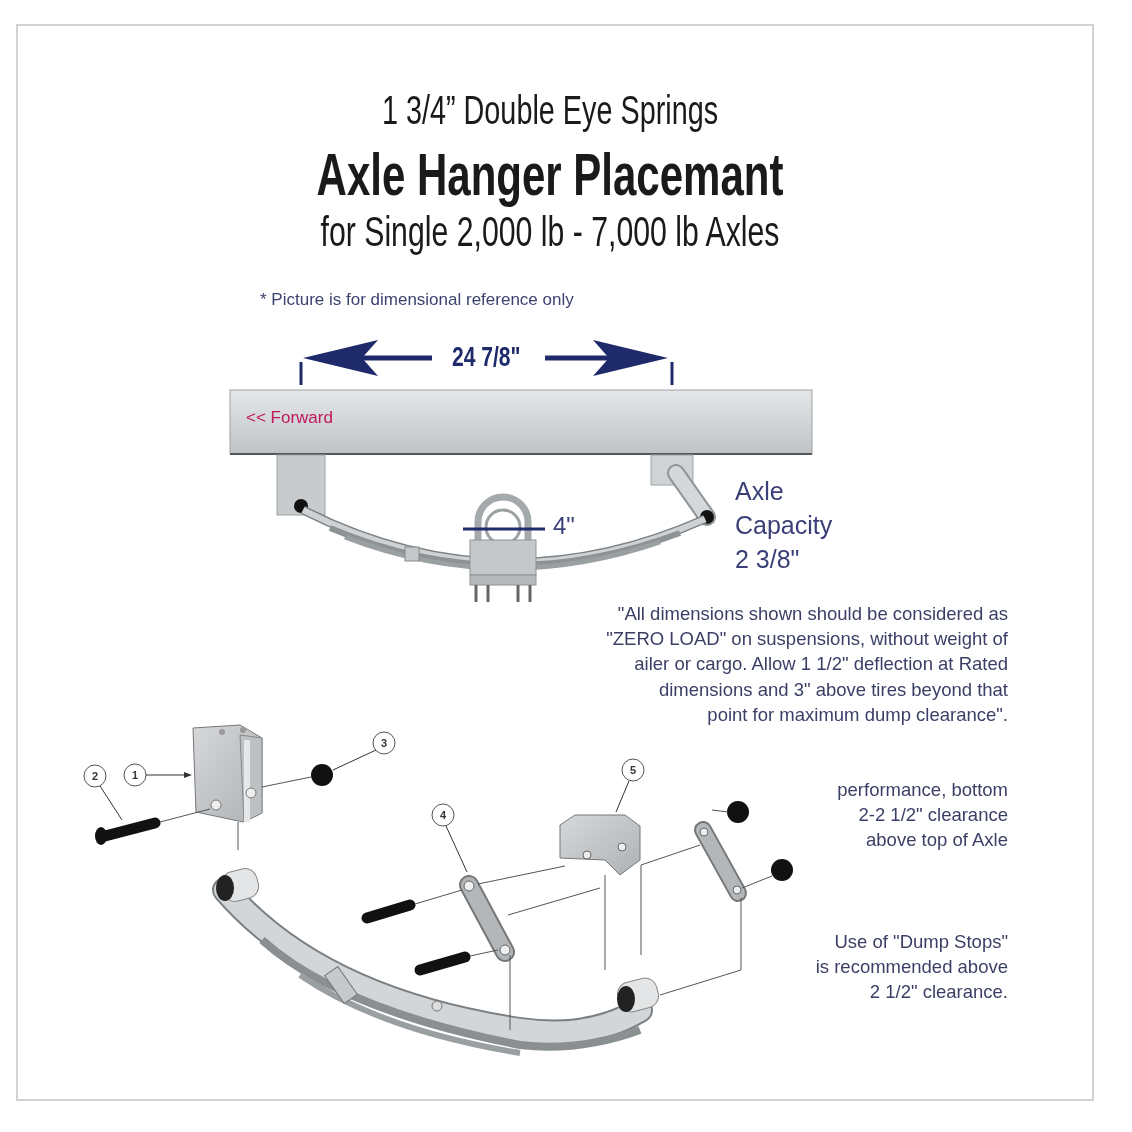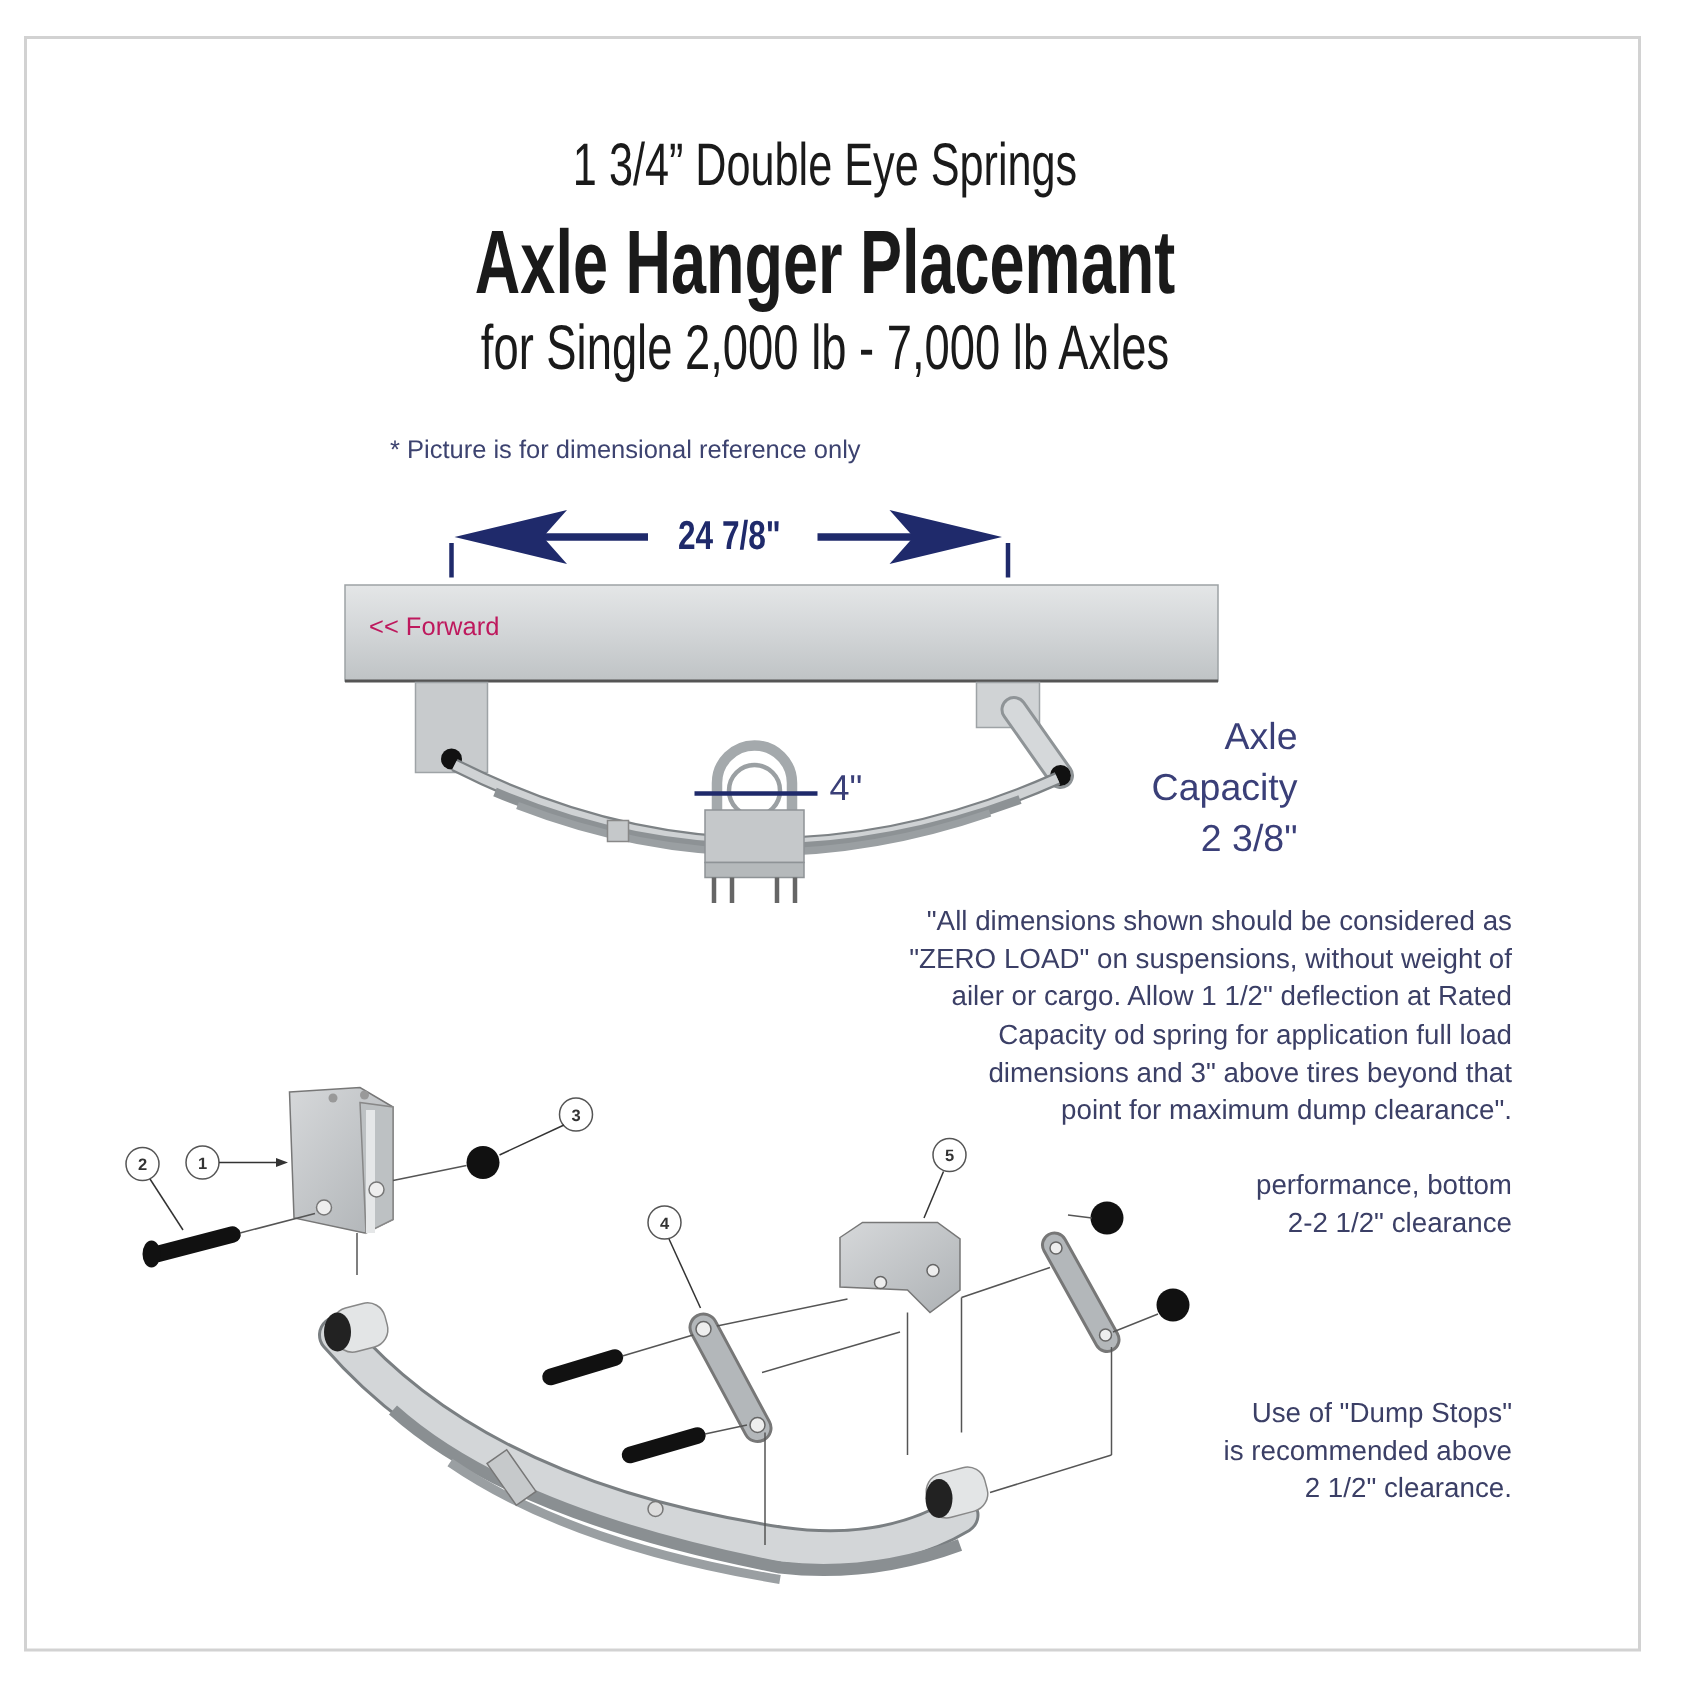--- a/index.html
+++ b/index.html
@@ -4,21 +4,21 @@
   <style>
     html, body { margin: 0; padding: 0; background: #ffffff; }
     body { width: 1132px; height: 1132px; position: relative; overflow: hidden; font-family: "Liberation Sans", sans-serif; }
     .frame-border { position: absolute; left: 16px; top: 24px; width: 1078px; height: 1077px; border: 2px solid #d2d2d2; box-sizing: border-box; }
     .title { position: absolute; left: 0; width: 1100px; text-align: center; color: #1a1a1a; font-family: "Liberation Sans Narrow", "Liberation Sans", sans-serif; transform-origin: center; }
     .t1 { top: 88px; font-size: 40px; transform: scaleX(0.72); }
     .t2 { top: 140px; font-size: 60px; font-weight: bold; transform: scaleX(0.70); }
     .t3 { top: 208px; font-size: 42px; transform: scaleX(0.72); }
     .note { position: absolute; left: 220px; top: 290px; font-size: 17px; color: #3d4370; margin-left: 40px; }
     .dim-label { position: absolute; left: 452px; top: 342px; font-size: 27px; font-weight: bold; color: #1f2a6b; transform: scaleX(0.78); transform-origin: left; }
-    .axle-diam { position: absolute; left: 735px; top: 474px; width: 130px; text-align: right; font-size: 25px; line-height: 34px; color: #3a3f78; }
+    .axle-diam { position: absolute; left: 735px; top: 474px; width: 130px; text-align: left; font-size: 25px; line-height: 34px; color: #3a3f78; }
     .four-label { position: absolute; left: 553px; top: 512px; font-size: 24px; color: #3a3f78; }
     .para { position: absolute; right: 124px; text-align: right; font-size: 18.5px; line-height: 25.2px; color: #3b3f66; }
     .p1 { top: 601px; width: 470px; }
     .p2 { top: 777px; width: 260px; }
     .p3 { top: 929px; width: 260px; }
     svg.diagram { position: absolute; left: 0; top: 0; }
     .callout text { font-family: "Liberation Sans", sans-serif; font-size: 11px; font-weight: bold; fill: #333; }
   </style>
 </head>
 <body>
@@ -204,27 +204,27 @@
 <div class="axle-diam">
   <div>Axle</div>
   <div>Capacity</div>
   <div>2 3/8"</div>
 </div>
 
 <div class="para p1">
   <div>"All dimensions shown should be considered as</div>
   <div>"ZERO LOAD" on suspensions, without weight of</div>
   <div>ailer or cargo. Allow 1 1/2" deflection at Rated</div>
-  <div>Capacity od spring for application full load</div>
   <div>dimensions and 3" above tires beyond that</div>
   <div>point for maximum dump clearance".</div>
 </div>
 
 <div class="para p2">
   <div>performance, bottom</div>
   <div>2-2 1/2" clearance</div>
+  <div>above top of Axle</div>
 </div>
 
 <div class="para p3">
   <div>Use of "Dump Stops"</div>
   <div>is recommended above</div>
   <div>2 1/2" clearance.</div>
 </div>
 
 </body></html>

